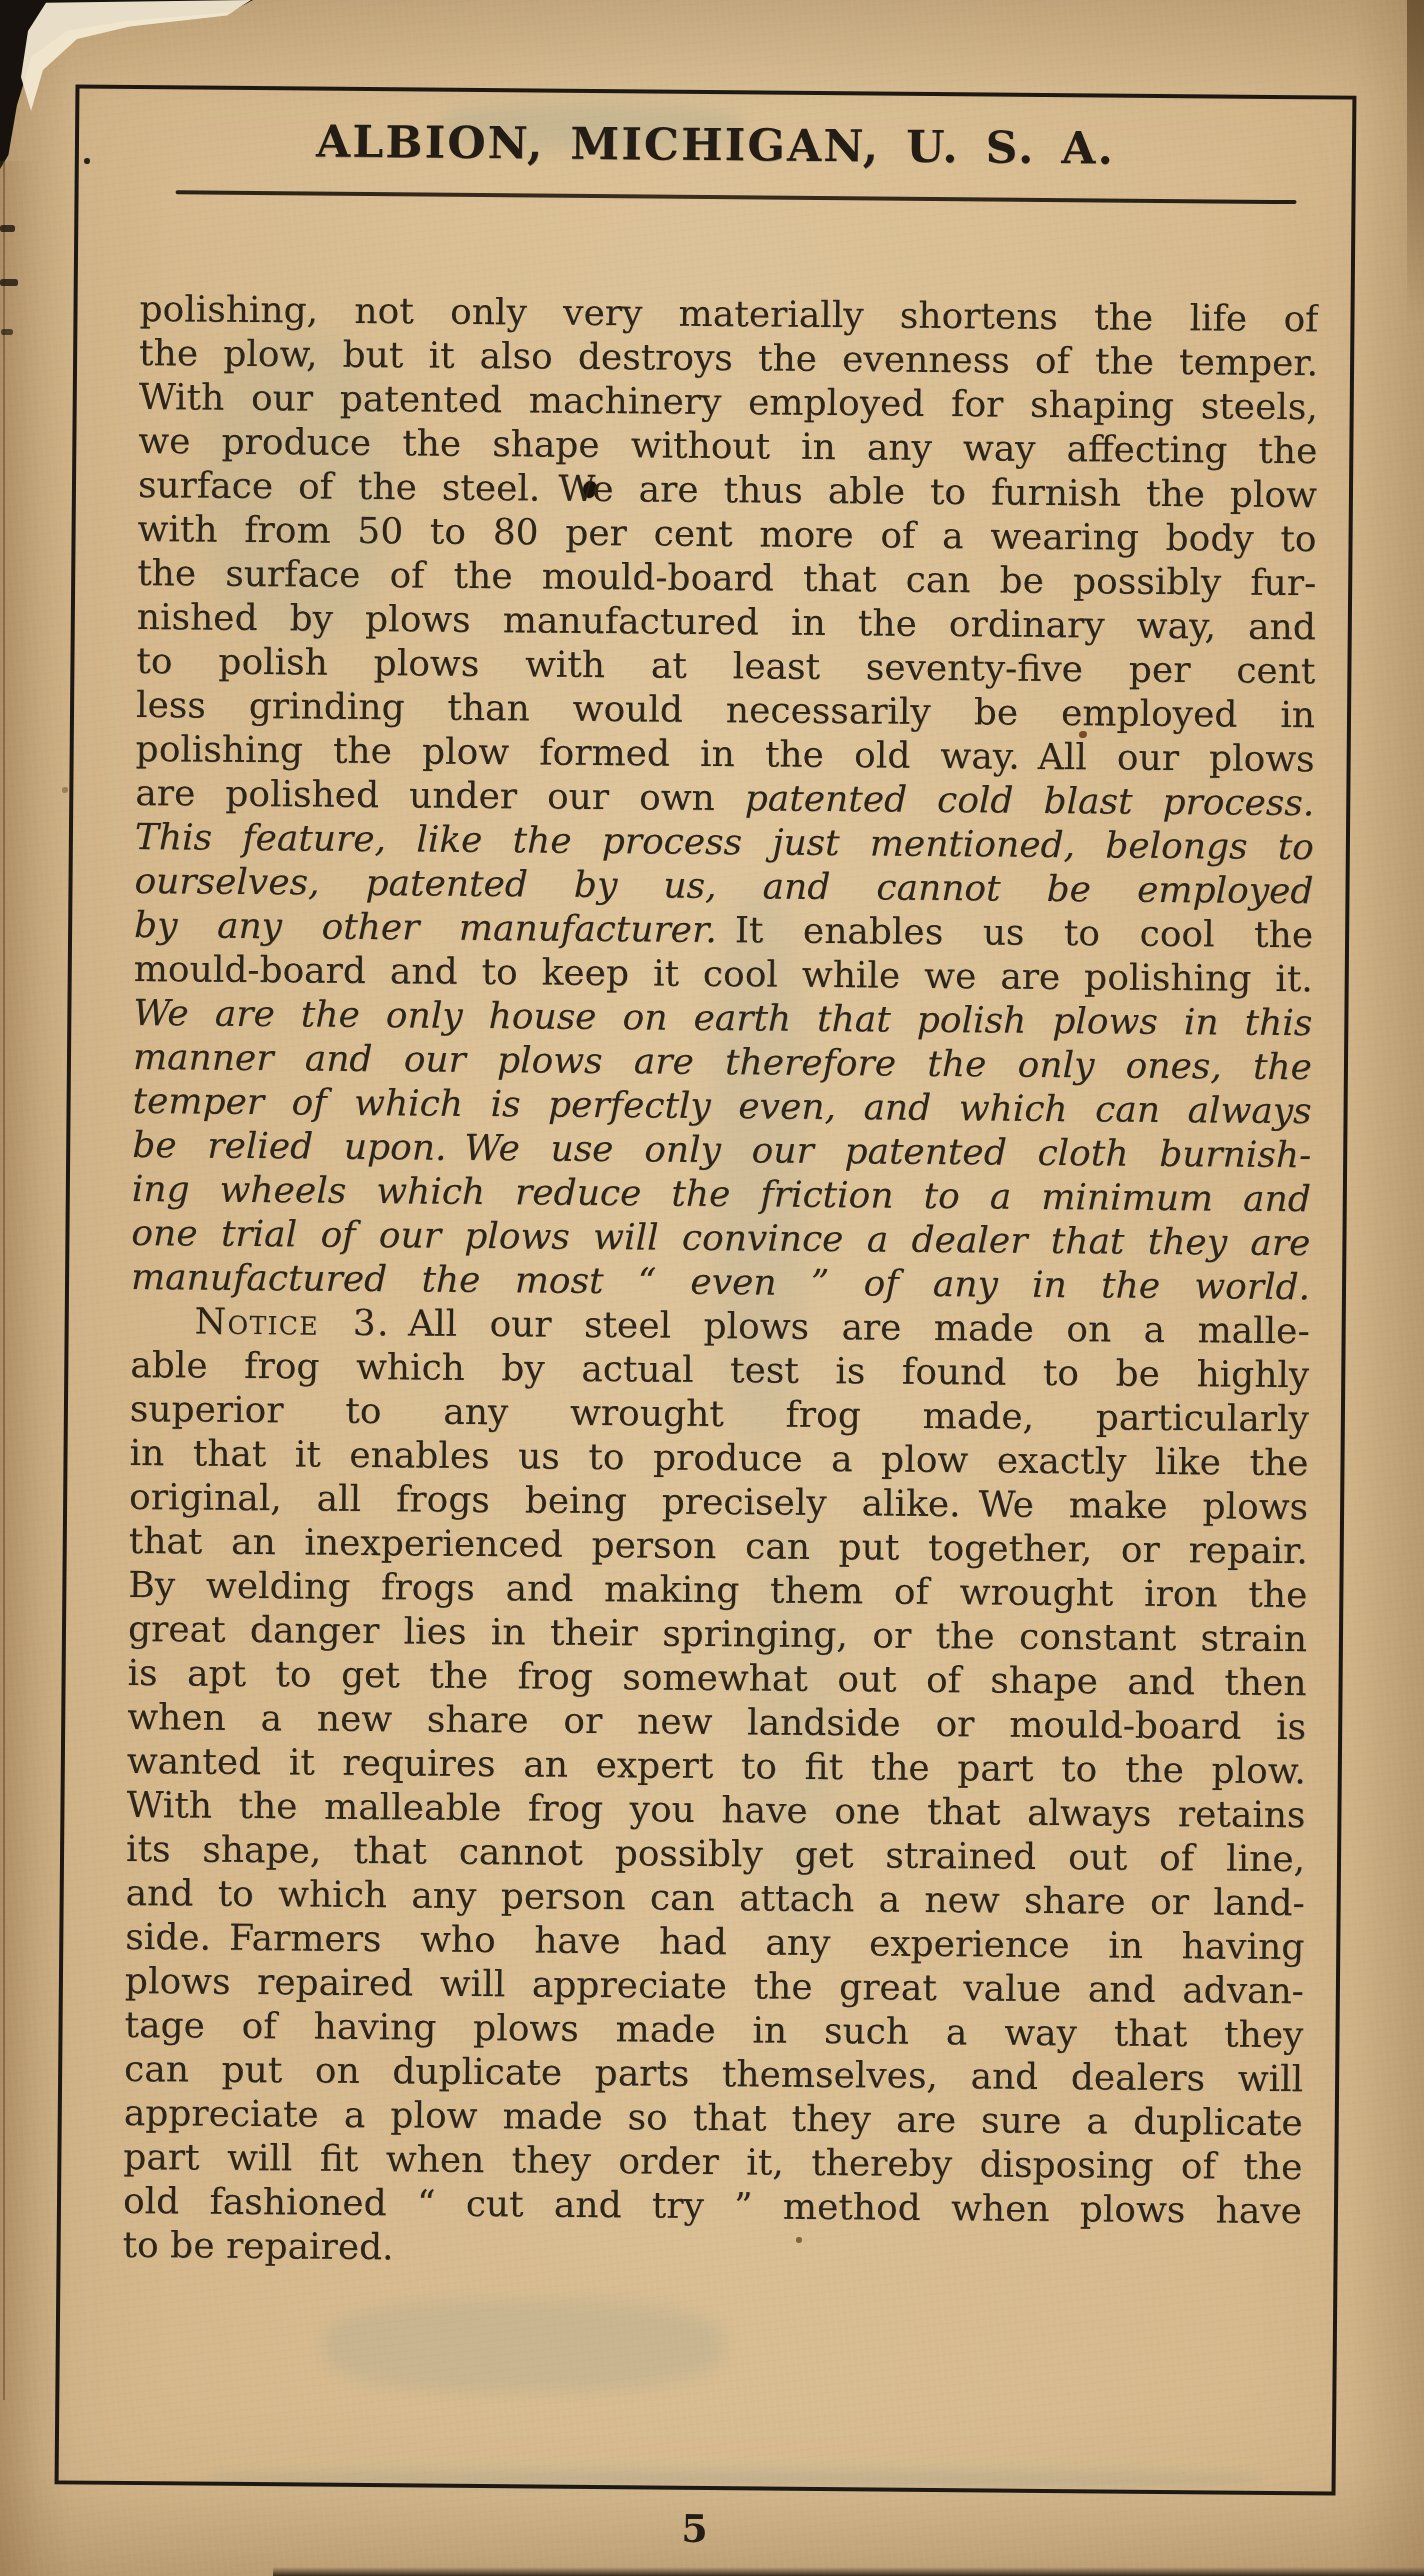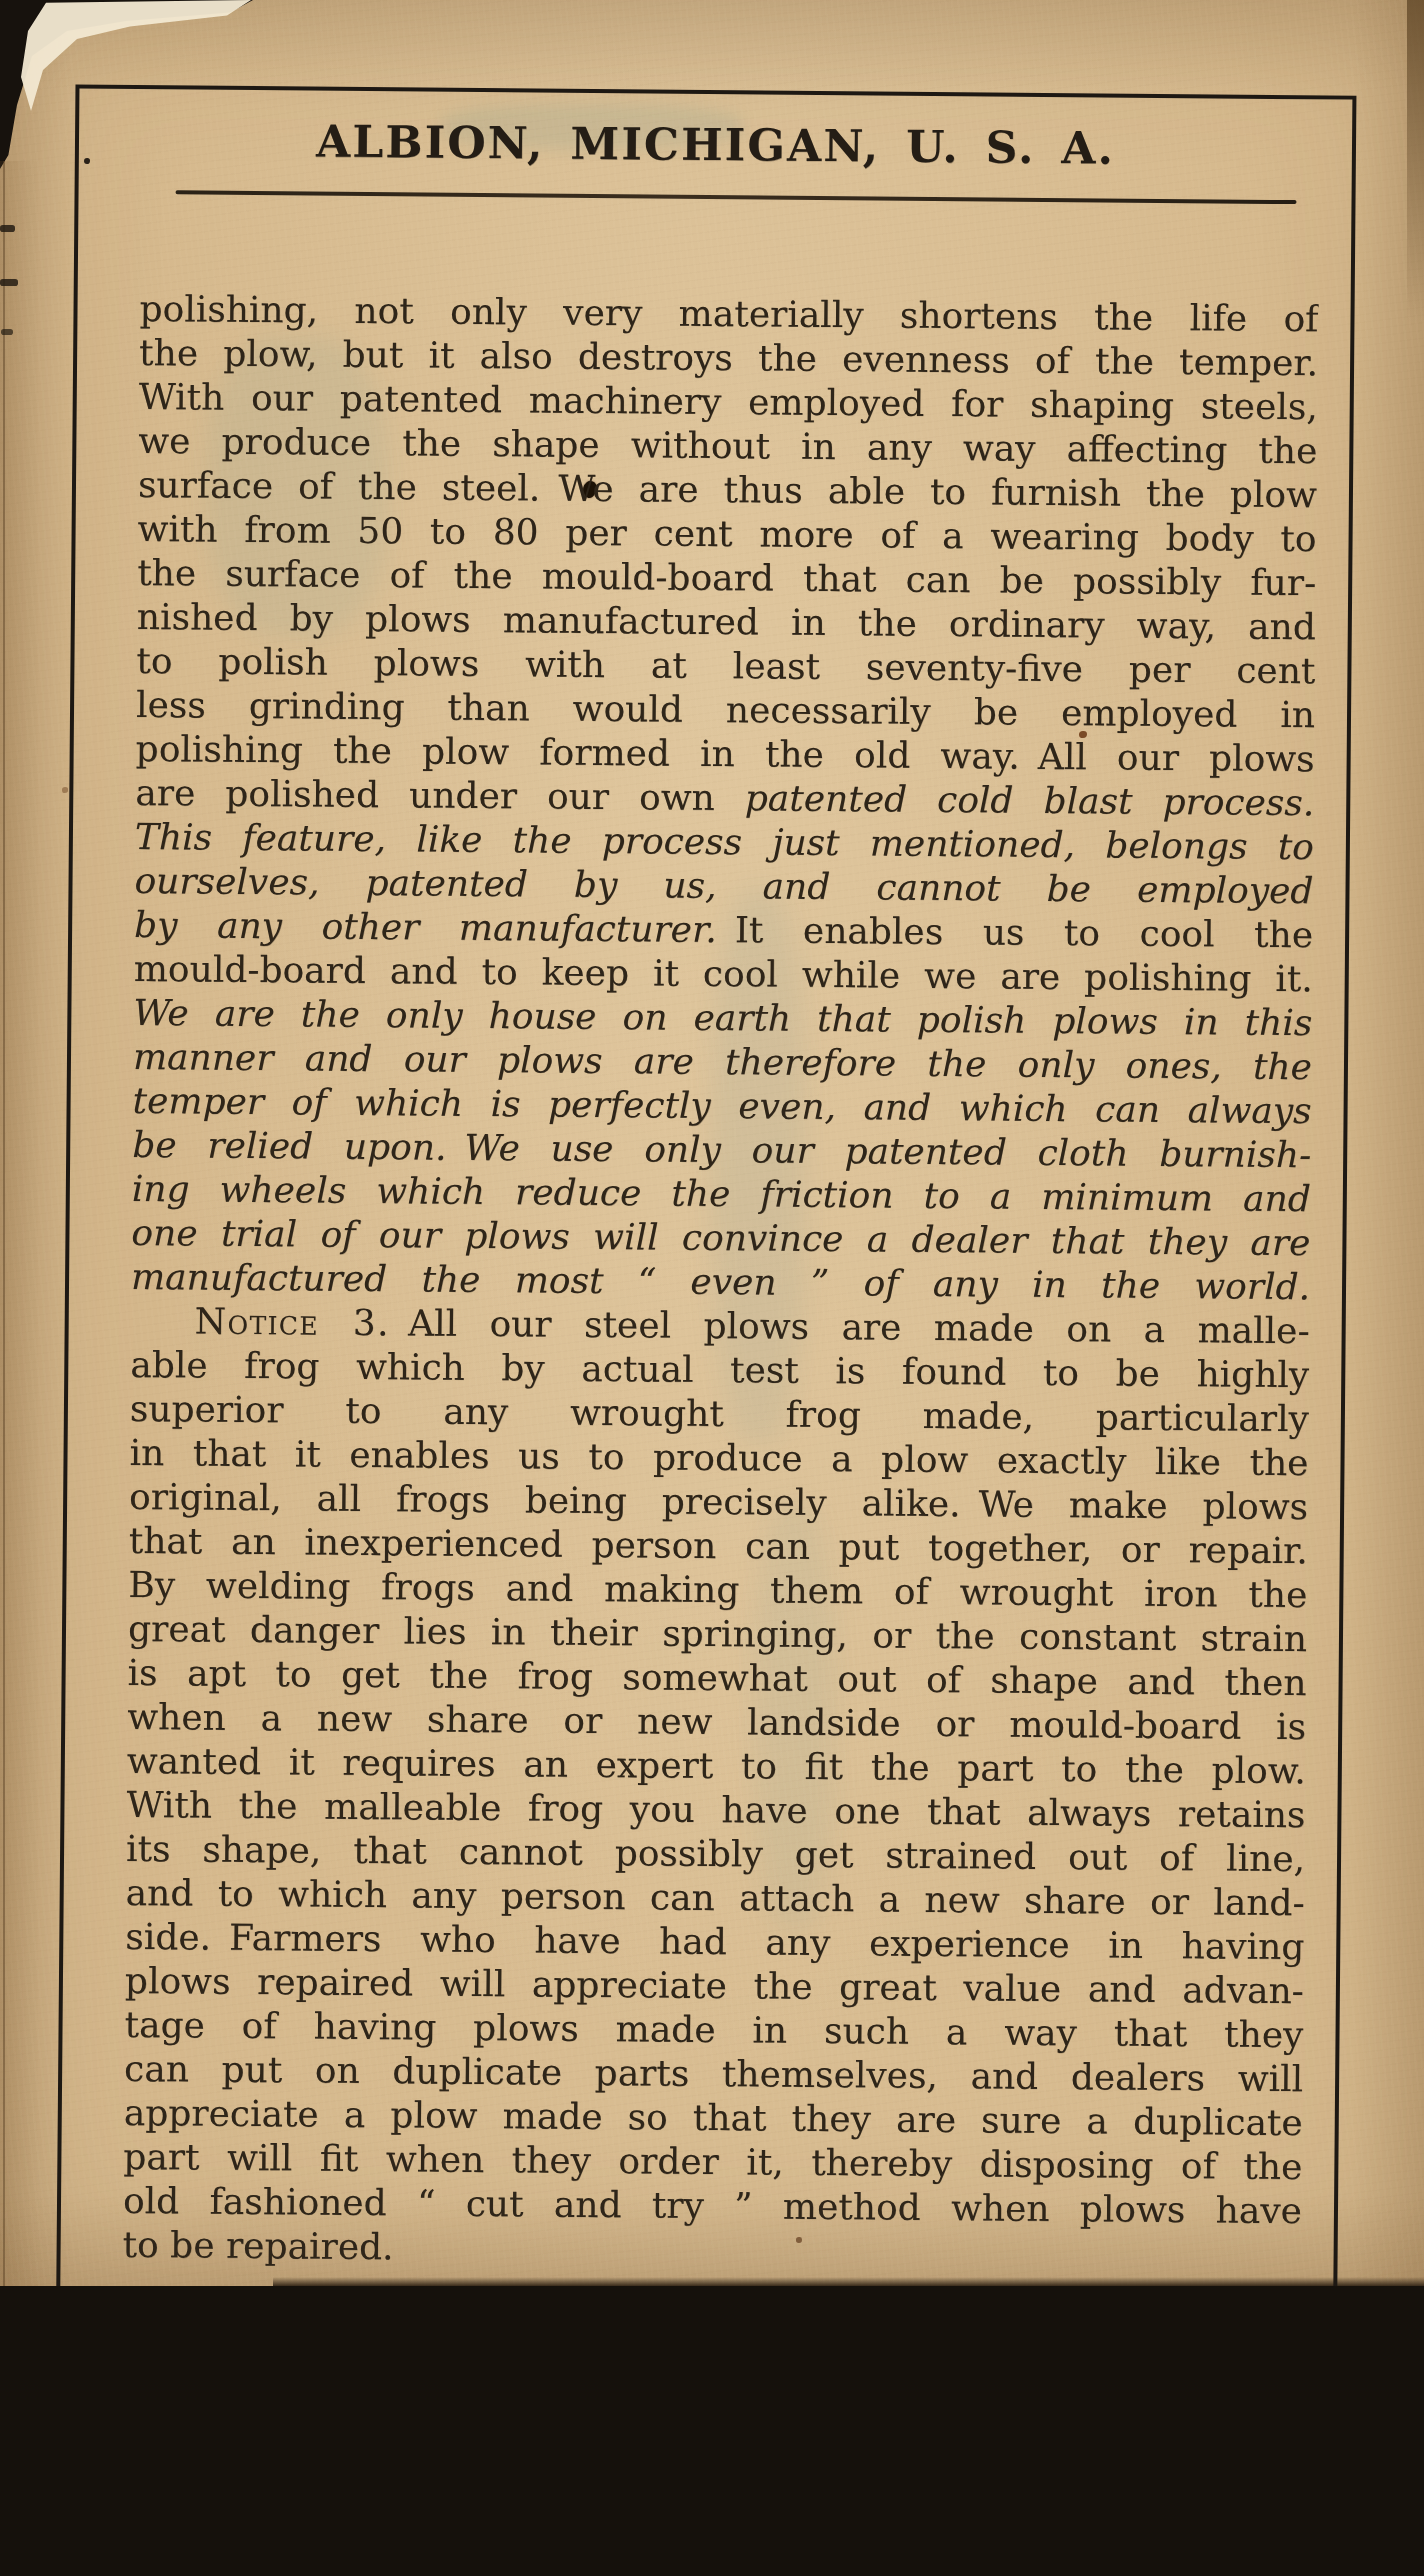--- a/index.html
+++ b/index.html
@@ -1,16 +1,16 @@
 <!DOCTYPE html>
 <html style="font-size:11.2px"><head>
 <meta charset="utf-8">
 <style>
   html,body{margin:0;padding:0;background:#15110c;}
-  .canvas{position:relative;width:1424px;height:2286px;overflow:hidden;
+  .canvas{position:relative;width:1424px;height:2576px;overflow:hidden;
     font-family:"DejaVu Serif", serif;
     background:
       radial-gradient(ellipse at 50% 28%, rgba(255,242,212,.22), rgba(255,242,212,0) 62%),
       radial-gradient(ellipse at 52% 72%, rgba(255,238,205,.12), rgba(255,238,205,0) 58%),
       linear-gradient(90deg, rgba(128,94,52,.20) 0, rgba(128,94,52,0) 5%, rgba(128,94,52,0) 95%, rgba(128,94,52,.18) 100%),
       linear-gradient(180deg, rgba(120,88,48,.10) 0, rgba(120,88,48,0) 4%, rgba(120,88,48,0) 96%, rgba(120,88,48,.14) 100%),
       #d5b88c;
     box-shadow:inset 0 0 154px rgba(96,66,32,.28);}
   
   .texture{position:absolute;inset:0;pointer-events:none;opacity:.5;

